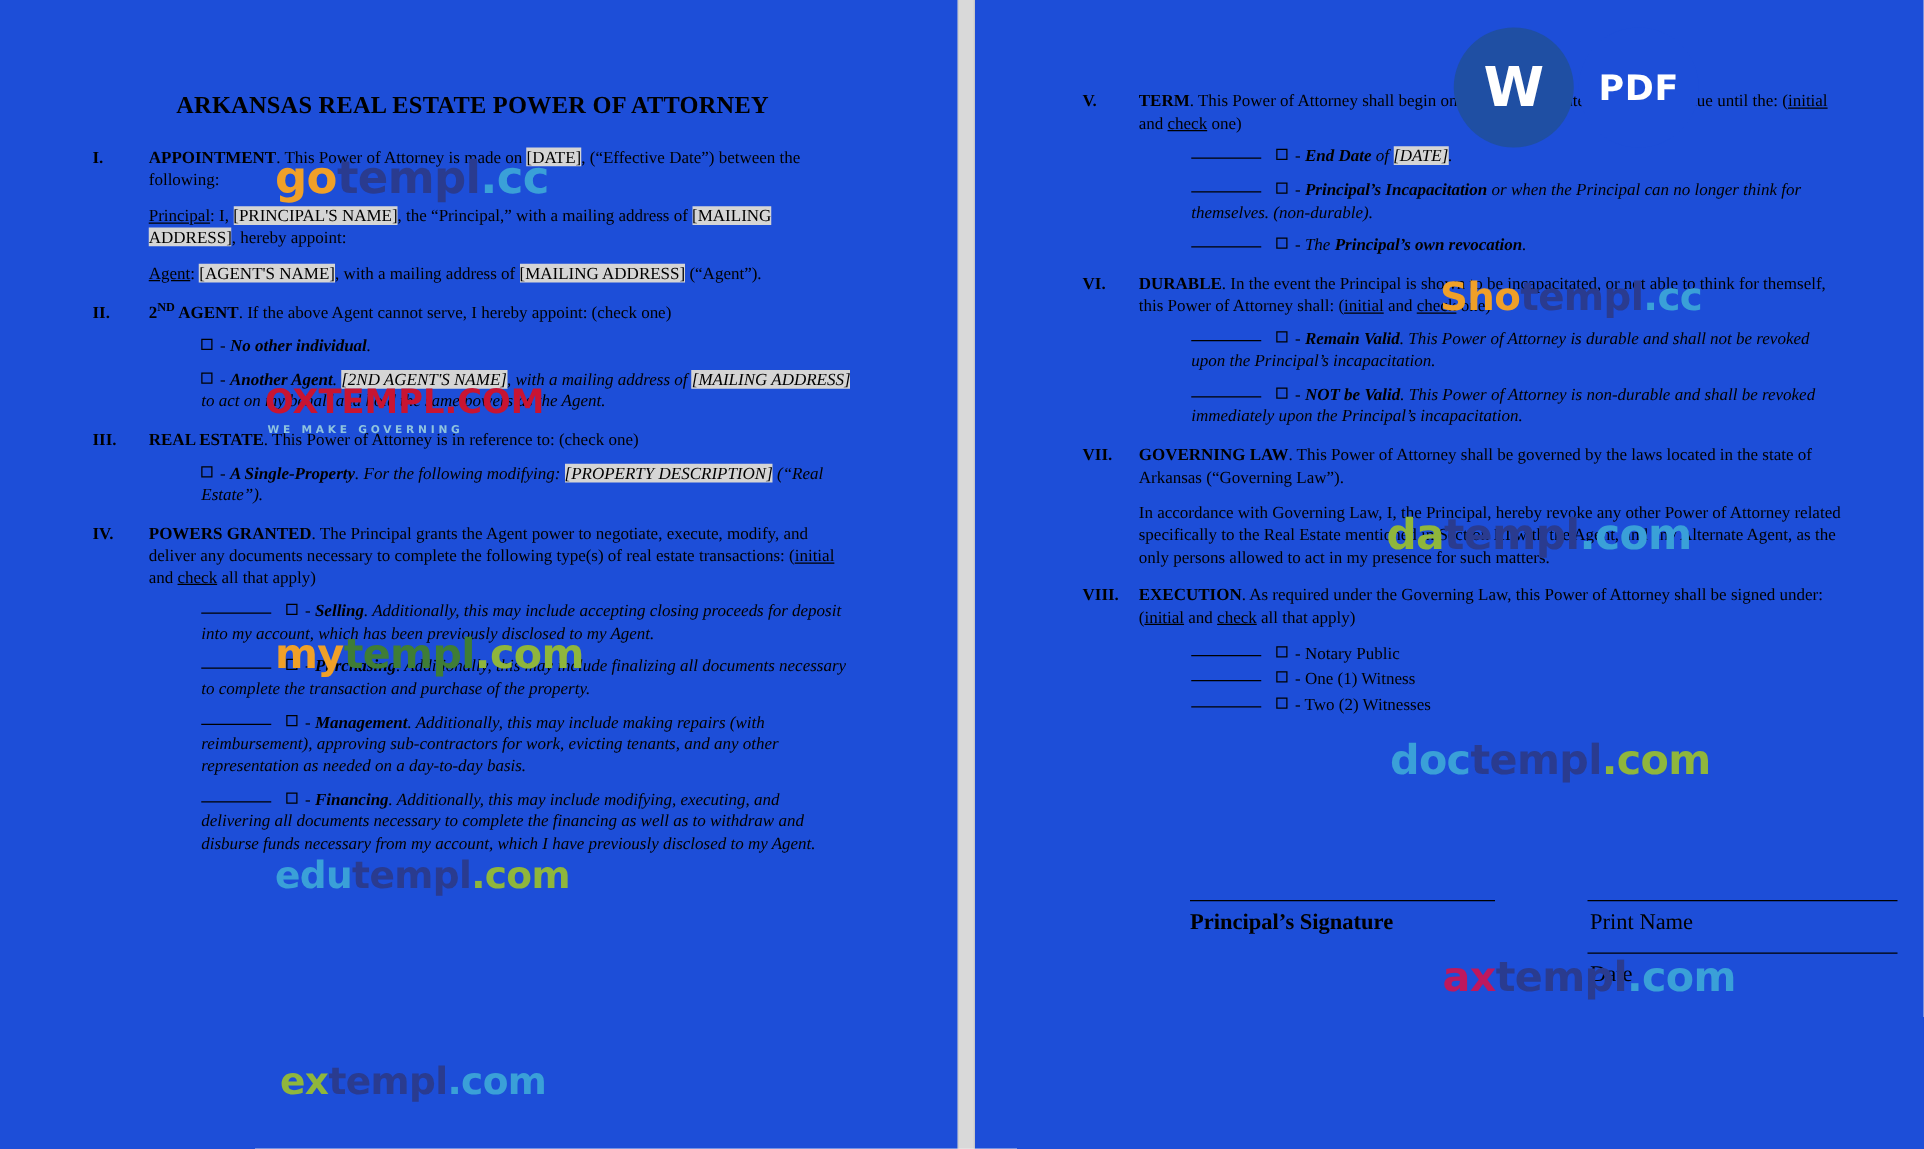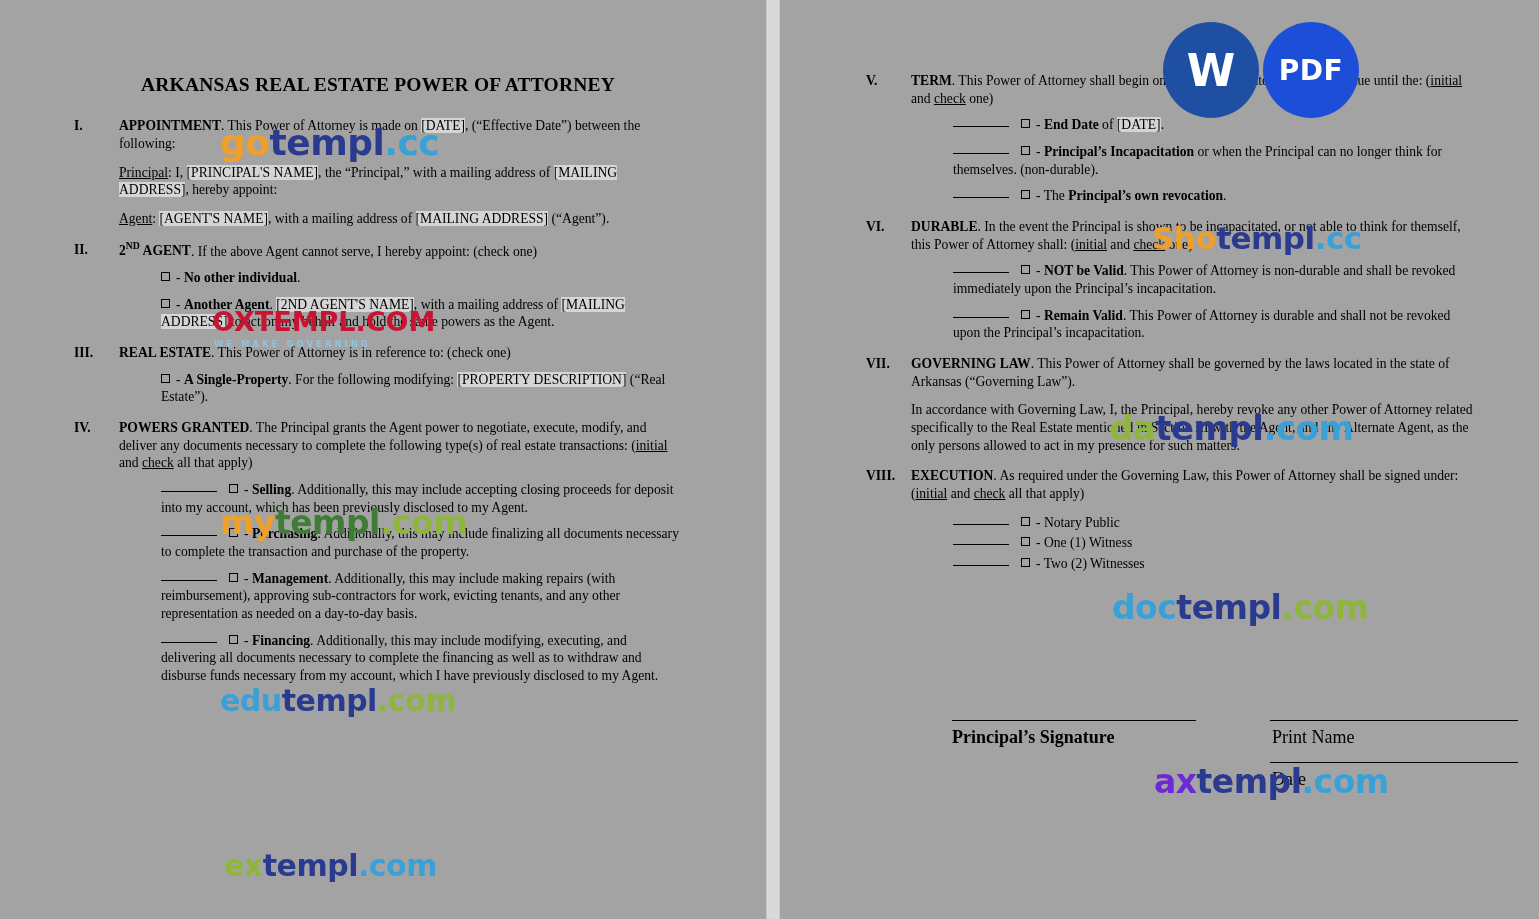--- a/index.html
+++ b/index.html
@@ -19,21 +19,21 @@
     position: absolute;
     left: 766px; top: 0;
     width: 14px; height: 919px;
     background: #d9d9d9;
     border-left: 1px solid #c8c8c8;
     border-right: 1px solid #c8c8c8;
   }
   .page {
     position: absolute;
     top: 0;
-    background: #a3a3a3;
+    background: #1d4ed8;
     overflow: hidden;
     padding-left: 44px;
   }
   .page-left { left: 0; width: 766px; height: 919px; }
   .page-right { left: 780px; width: 759px; height: 919px; }
 
   .col {
     position: absolute;
     font-size: 13.6px;
     line-height: 1.30;
@@ -66,20 +66,21 @@
   .u { text-decoration: underline; }
   .fill {
     background: #d5d5d5;
   }
   sup.ord { font-size: 0.72em; vertical-align: super; }
 
   .opt {
     margin: 9px 0 0 0;
     padding-left: 42px;
     position: relative;
+    font-style: italic;
   }
   .opt .cb {
     display: inline-block;
     width: 9px; height: 9px;
     border: 1px solid #000;
     margin-right: 6px;
     vertical-align: 1px;
   }
   .opt .line {
     display: inline-block;
@@ -188,21 +189,21 @@
   }
   .wm-doctempl .a { color: #3aa0d8; }
   .wm-doctempl .b { color: #2a3b8f; }
   .wm-doctempl .c { color: #8fb63c; }
 
   .wm-axtempl {
     left: 1110px; top: 762px;
     font-family: "DejaVu Sans", sans-serif;
     font-size: 33px; font-weight: bold; letter-spacing: -0.5px;
   }
-  .wm-axtempl .a { color: #6d28d9; }
+  .wm-axtempl .a { color: #be185d; }
   .wm-axtempl .b { color: #2a3b8f; }
   .wm-axtempl .c { color: #3aa0d8; }
 
   
   .badge {
     position: absolute;
     border-radius: 50%;
     display: flex; align-items: center; justify-content: center;
     color: #fff;
     font-family: "DejaVu Sans", sans-serif;
@@ -316,24 +317,24 @@
           </div>
         </div>
       </div>
 
       <div class="sec">
         <span class="rn">VI.</span>
         <div class="body">
           <b>DURABLE</b><span>. In the event the Principal is shown to be incapacitated, or not able to think for themself, this Power of Attorney shall: (</span><span class="u">initial</span><span> and </span><span class="u">check</span><span> one)</span>
 
           <div class="opt">
+            <span class="line"></span><span class="cb"></span><span>- </span><b>Remain Valid</b><span>. This Power of Attorney is durable and shall not be revoked upon the Principal’s incapacitation.</span>
+          </div>
+          <div class="opt">
             <span class="line"></span><span class="cb"></span><span>- </span><b>NOT be Valid</b><span>. This Power of Attorney is non-durable and shall be revoked immediately upon the Principal’s incapacitation.</span>
-          </div>
-          <div class="opt">
-            <span class="line"></span><span class="cb"></span><span>- </span><b>Remain Valid</b><span>. This Power of Attorney is durable and shall not be revoked upon the Principal’s incapacitation.</span>
           </div>
         </div>
       </div>
 
       <div class="sec">
         <span class="rn">VII.</span>
         <div class="body">
           <b>GOVERNING LAW</b><span>. This Power of Attorney shall be governed by the laws located in the state of Arkansas (“Governing Law”).</span>
           <div class="para">In accordance with Governing Law, I, the Principal, hereby revoke any other Power of Attorney related specifically to the Real Estate mentioned in Section III with the Agent, and any Alternate Agent, as the only persons allowed to act in my presence for such matters.</div>
         </div>

